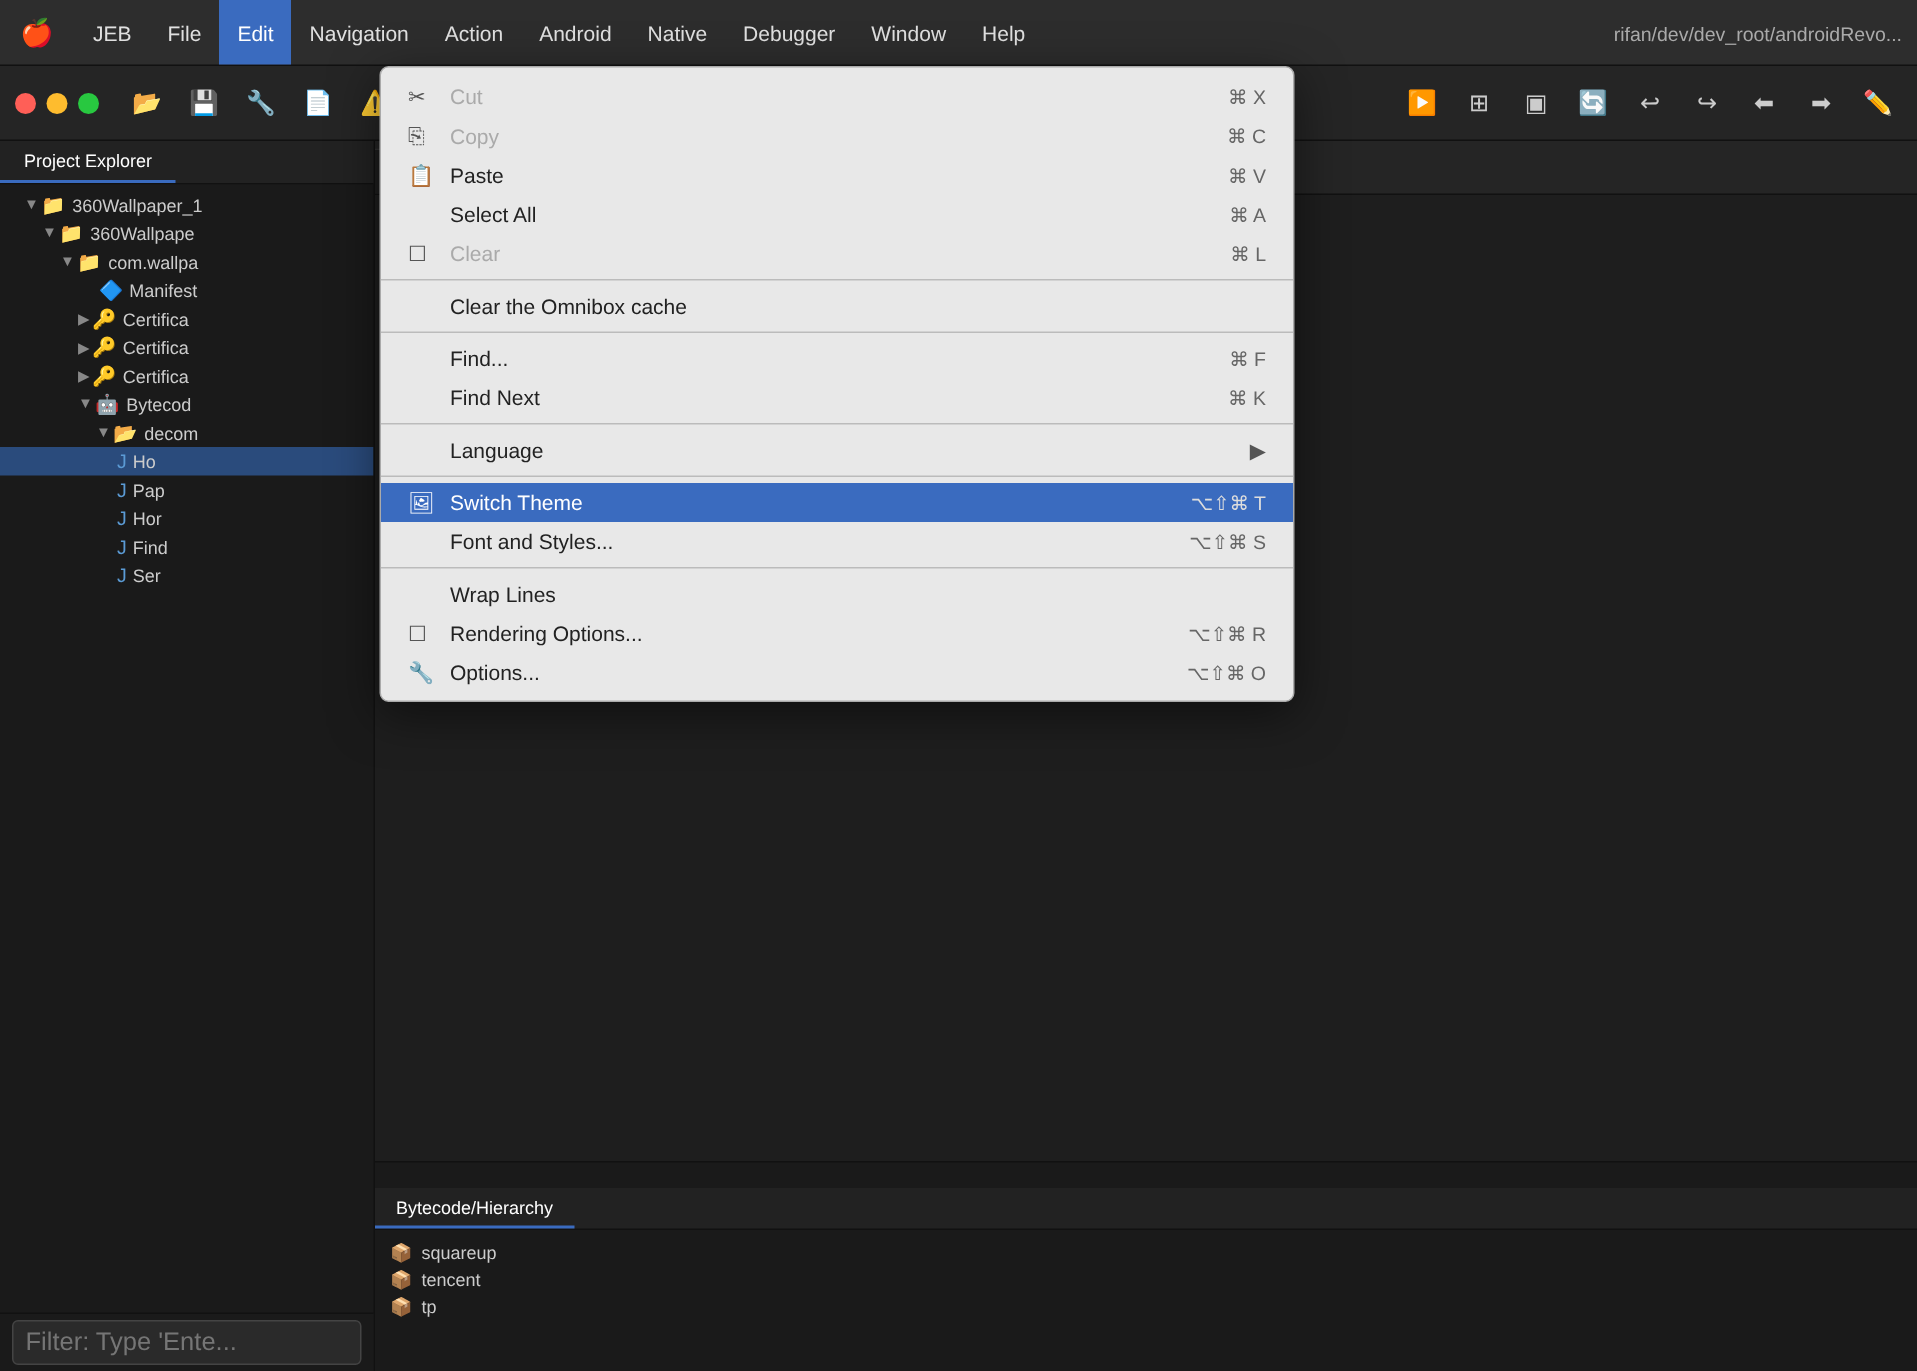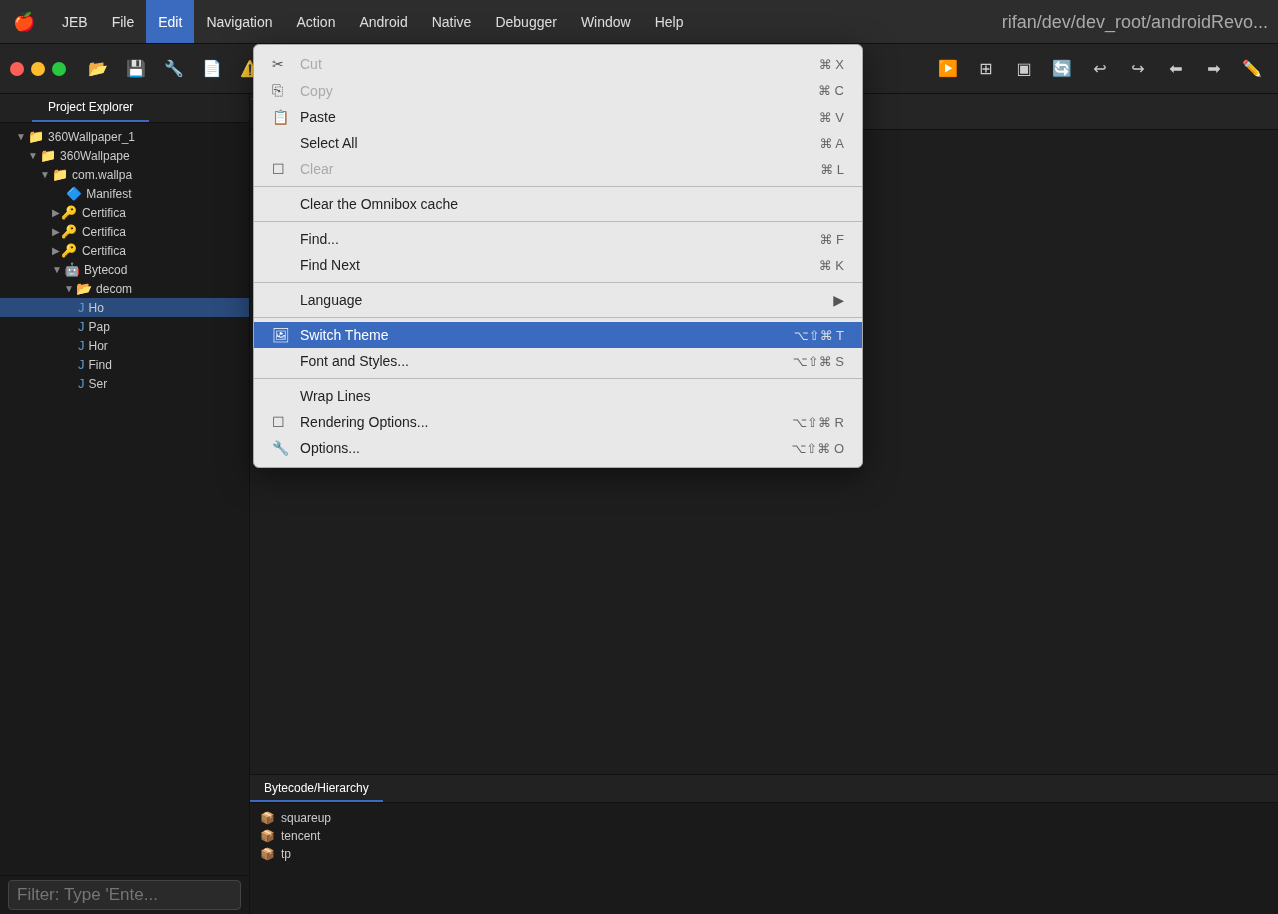--- a/index.html
+++ b/index.html
@@ -49,21 +49,21 @@
     
     .titlebar-path {
       position: absolute;
       right: 0;
       top: 0;
       height: 44px;
       display: flex;
       align-items: center;
       padding-right: 10px;
       color: #aaa;
-      font-size: 18px;
+      font-size: 13px;
     }
     .wc-btn {
       width: 14px; height: 14px;
       border-radius: 50%;
       border: none;
       cursor: pointer;
     }
     .wc-close { background: #ff5f57; }
     .wc-min { background: #febc2e; }
     .wc-max { background: #28c840; }
@@ -116,21 +116,20 @@
     .sidebar-tab {
       padding: 6px 16px;
       font-size: 12px;
       color: #aaa;
       cursor: pointer;
       border-bottom: 2px solid transparent;
     }
     .sidebar-tab.active {
       color: #fff;
       border-bottom: 2px solid #3a6bbf;
-      margin-left: 32px;
     }
     .sidebar-content {
       flex: 1;
       overflow-y: auto;
       padding: 4px 0;
     }
     .tree-item {
       display: flex;
       align-items: center;
       padding: 2px 8px;
@@ -207,20 +206,21 @@
       height: 140px;
       background: #1a1a1a;
       border-top: 1px solid #111;
     }
     .bottom-panel-tabs {
       display: flex;
       background: #222;
       border-bottom: 1px solid #111;
       height: 28px;
       align-items: center;
+      margin-top: 17px;
     }
     .bottom-panel-tab {
       padding: 0 14px;
       font-size: 12px;
       color: #aaa;
       cursor: pointer;
       height: 100%;
       display: flex; align-items: center;
     }
     .bottom-panel-tab.active { color: #fff; border-bottom: 2px solid #3a6bbf; }

